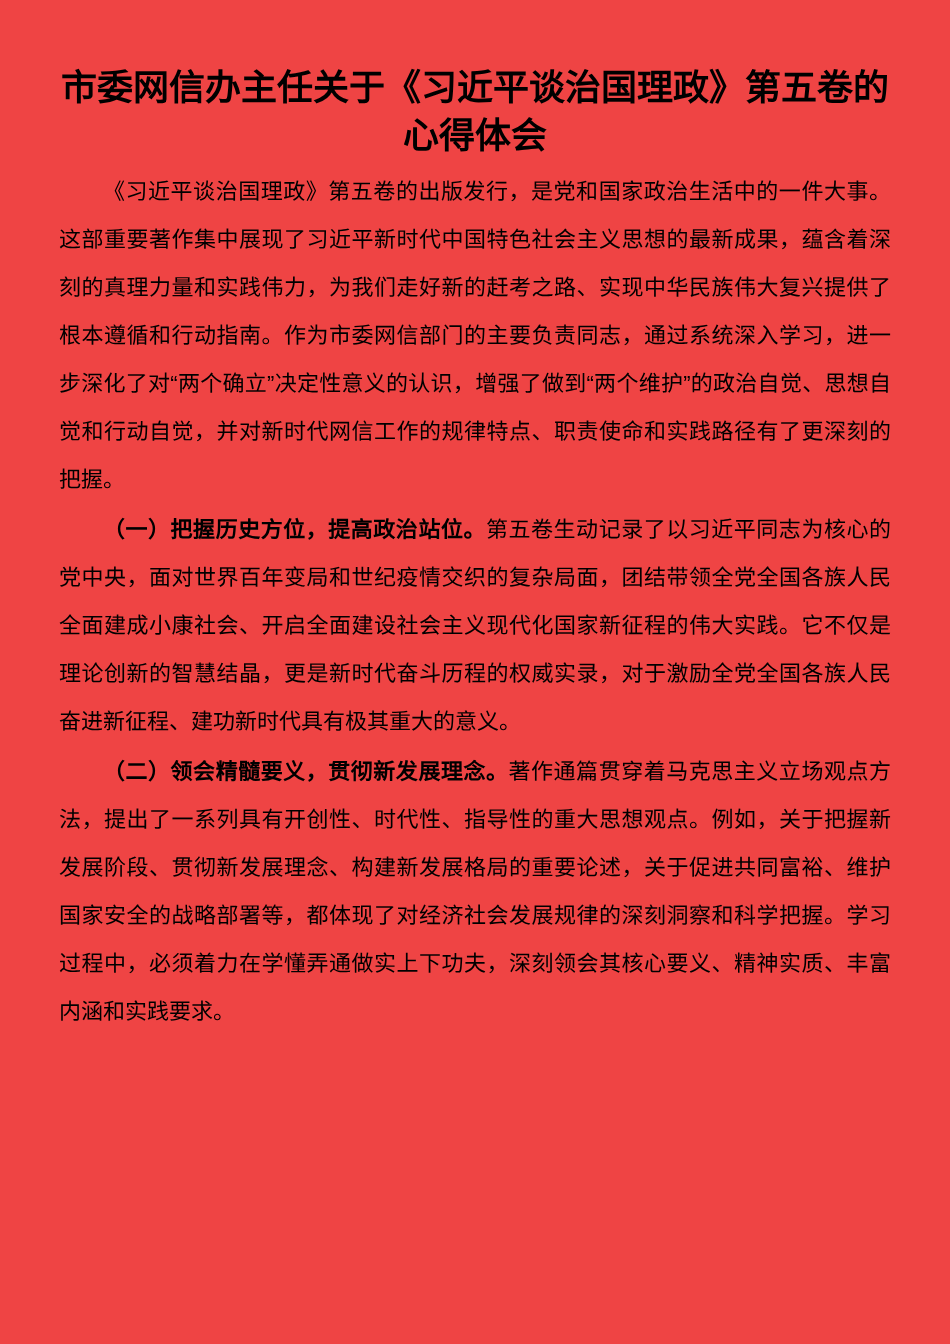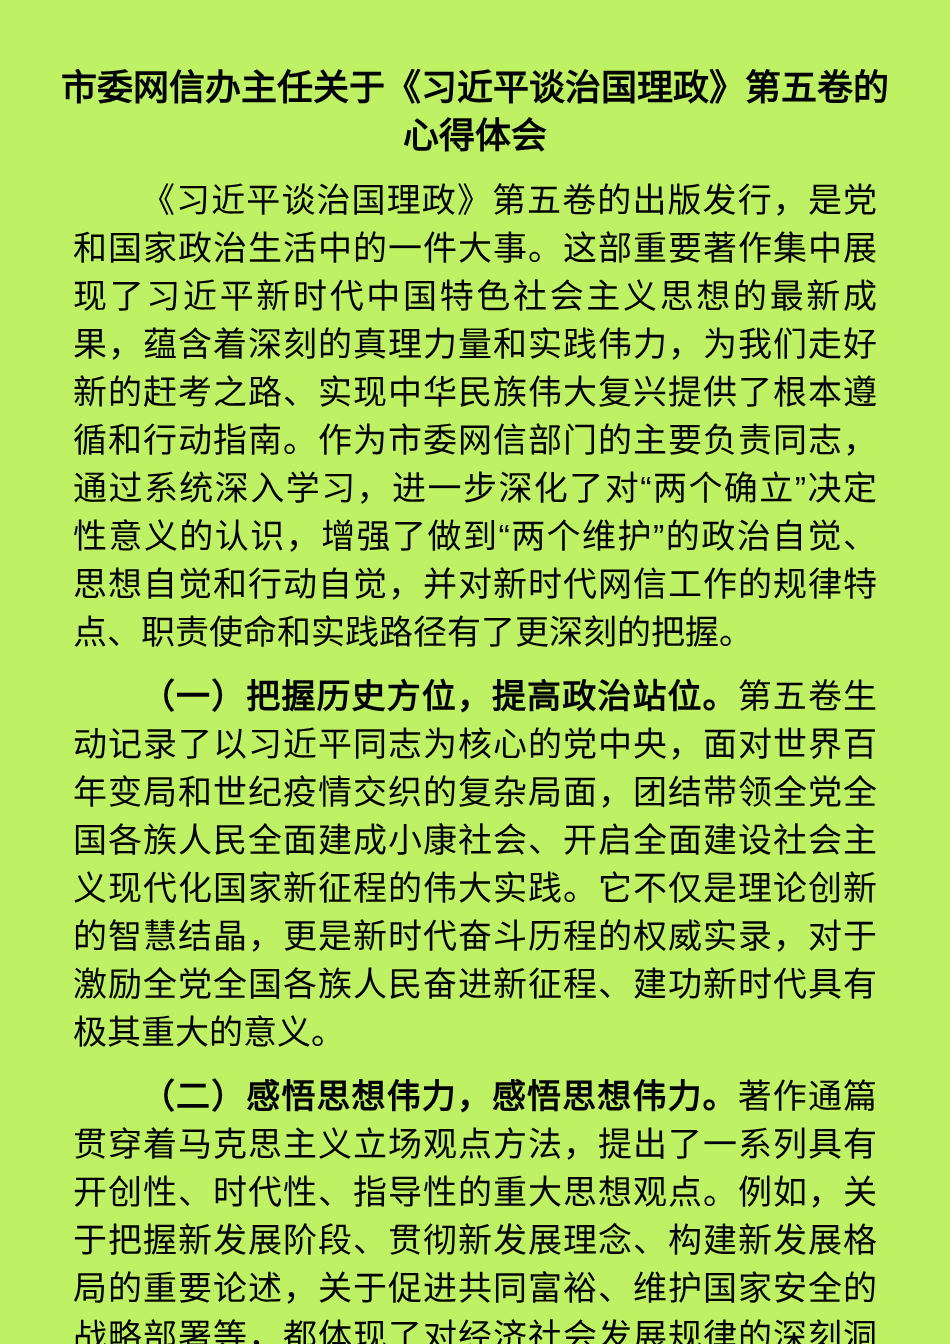--- a/index.html
+++ b/index.html
@@ -12,34 +12,34 @@
     background: #ffffff;
     color: #000000;
     font-family: "Liberation Sans", "DejaVu Sans", sans-serif;
     overflow: hidden;
   }
   .page {
     box-sizing: border-box;
     width: 950px;
     height: 1344px;
     padding: 64px 57px 6px 57px;
-    background: #bef264;
+    background: #ef4444;
   }
   .doc-title {
     margin: 0 0 8px 0;
     font-size: 36px;
     line-height: 48px;
     font-weight: 700;
     text-align: center;
     color: #000000;
     letter-spacing: 0;
   }
   .para {
-    margin: 16px;
-    font-size: 34px;
+    margin: 2px;
+    font-size: 22px;
     line-height: 48px;
     text-indent: 2em;
     text-align: justify;
     color: #000000;
     word-break: break-all;
   }
   .para .lead {
     font-weight: 700;
   }
   .para .body-text {
@@ -54,15 +54,15 @@
 
 <div class="page">
 
   <h1 class="doc-title">市委网信办主任关于《习近平谈治国理政》第五卷的心得体会</h1>
 
   <p class="para"><span class="body-text">《习近平谈治国理政》第五卷的出版发行，是党和国家政治生活中的一件大事。这部重要著作集中展现了习近平新时代中国特色社会主义思想的最新成果，蕴含着深刻的真理力量和实践伟力，为我们走好新的赶考之路、实现中华民族伟大复兴提供了根本遵循和行动指南。作为市委网信部门的主要负责同志，通过系统深入学习，进一步深化了对“两个确立”决定性意义的认识，增强了做到“两个维护”的政治自觉、思想自觉和行动自觉，并对新时代网信工作的规律特点、职责使命和实践路径有了更深刻的把握。</span></p>
 
 
   <p class="para"><span class="lead">（一）把握历史方位，提高政治站位。</span><span class="body-text">第五卷生动记录了以习近平同志为核心的党中央，面对世界百年变局和世纪疫情交织的复杂局面，团结带领全党全国各族人民全面建成小康社会、开启全面建设社会主义现代化国家新征程的伟大实践。它不仅是理论创新的智慧结晶，更是新时代奋斗历程的权威实录，对于激励全党全国各族人民奋进新征程、建功新时代具有极其重大的意义。</span></p>
 
-  <p class="para"><span class="lead">（二）感悟思想伟力，感悟思想伟力。</span><span class="body-text">著作通篇贯穿着马克思主义立场观点方法，提出了一系列具有开创性、时代性、指导性的重大思想观点。例如，关于把握新发展阶段、贯彻新发展理念、构建新发展格局的重要论述，关于促进共同富裕、维护国家安全的战略部署等，都体现了对经济社会发展规律的深刻洞察和科学把握。学习过程中，必须着力在学懂弄通做实上下功夫，深刻领会其核心要义、精神实质、丰富内涵和实践要求。</span></p>
+  <p class="para"><span class="lead">（二）领会精髓要义，贯彻新发展理念。</span><span class="body-text">著作通篇贯穿着马克思主义立场观点方法，提出了一系列具有开创性、时代性、指导性的重大思想观点。例如，关于把握新发展阶段、贯彻新发展理念、构建新发展格局的重要论述，关于促进共同富裕、维护国家安全的战略部署等，都体现了对经济社会发展规律的深刻洞察和科学把握。学习过程中，必须着力在学懂弄通做实上下功夫，深刻领会其核心要义、精神实质、丰富内涵和实践要求。</span></p>
 
 </div>
 
 </body></html>

